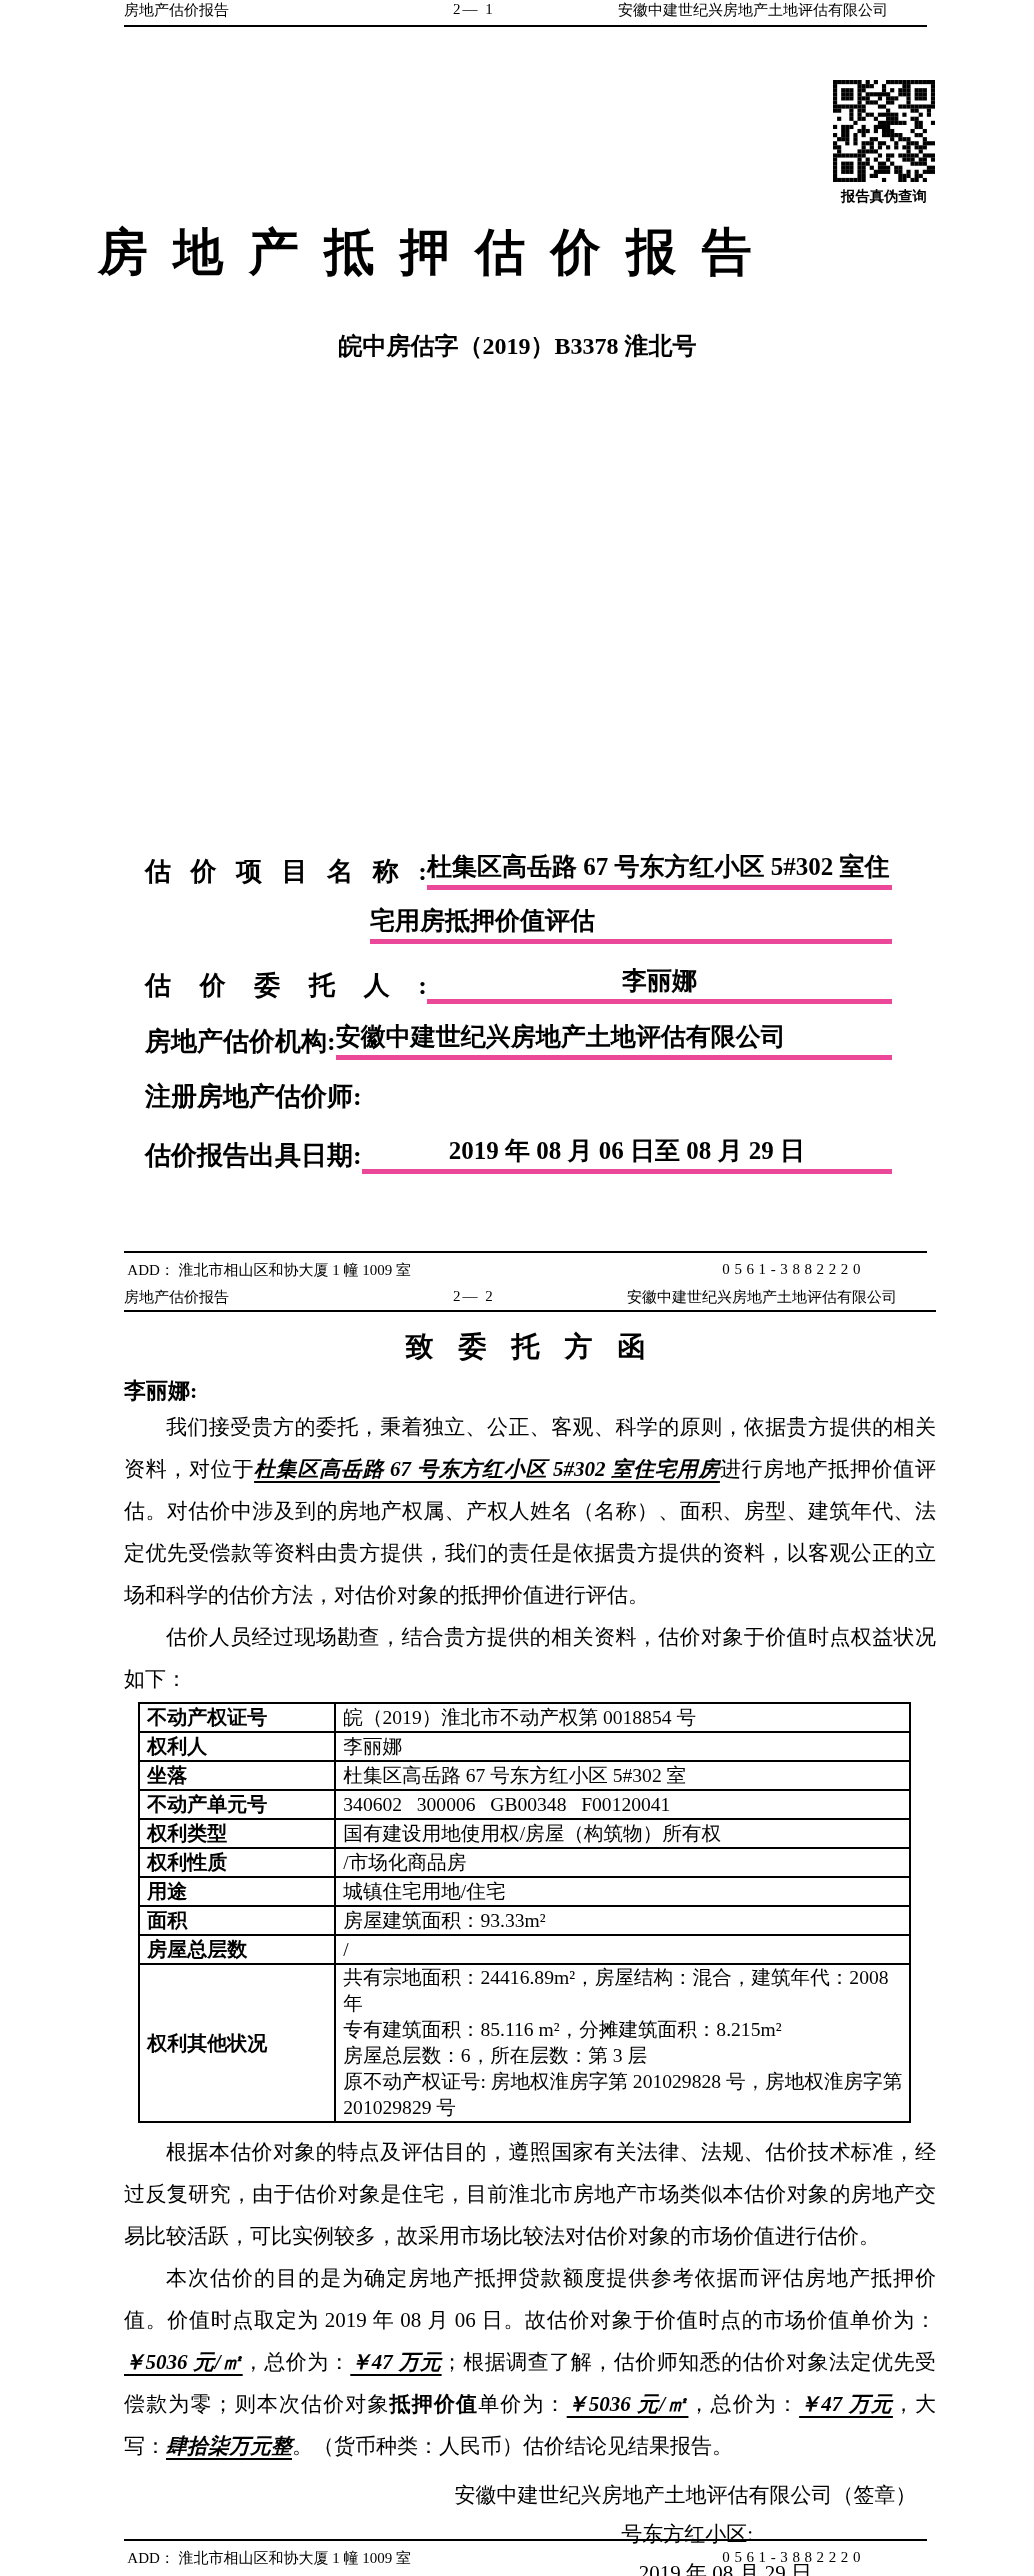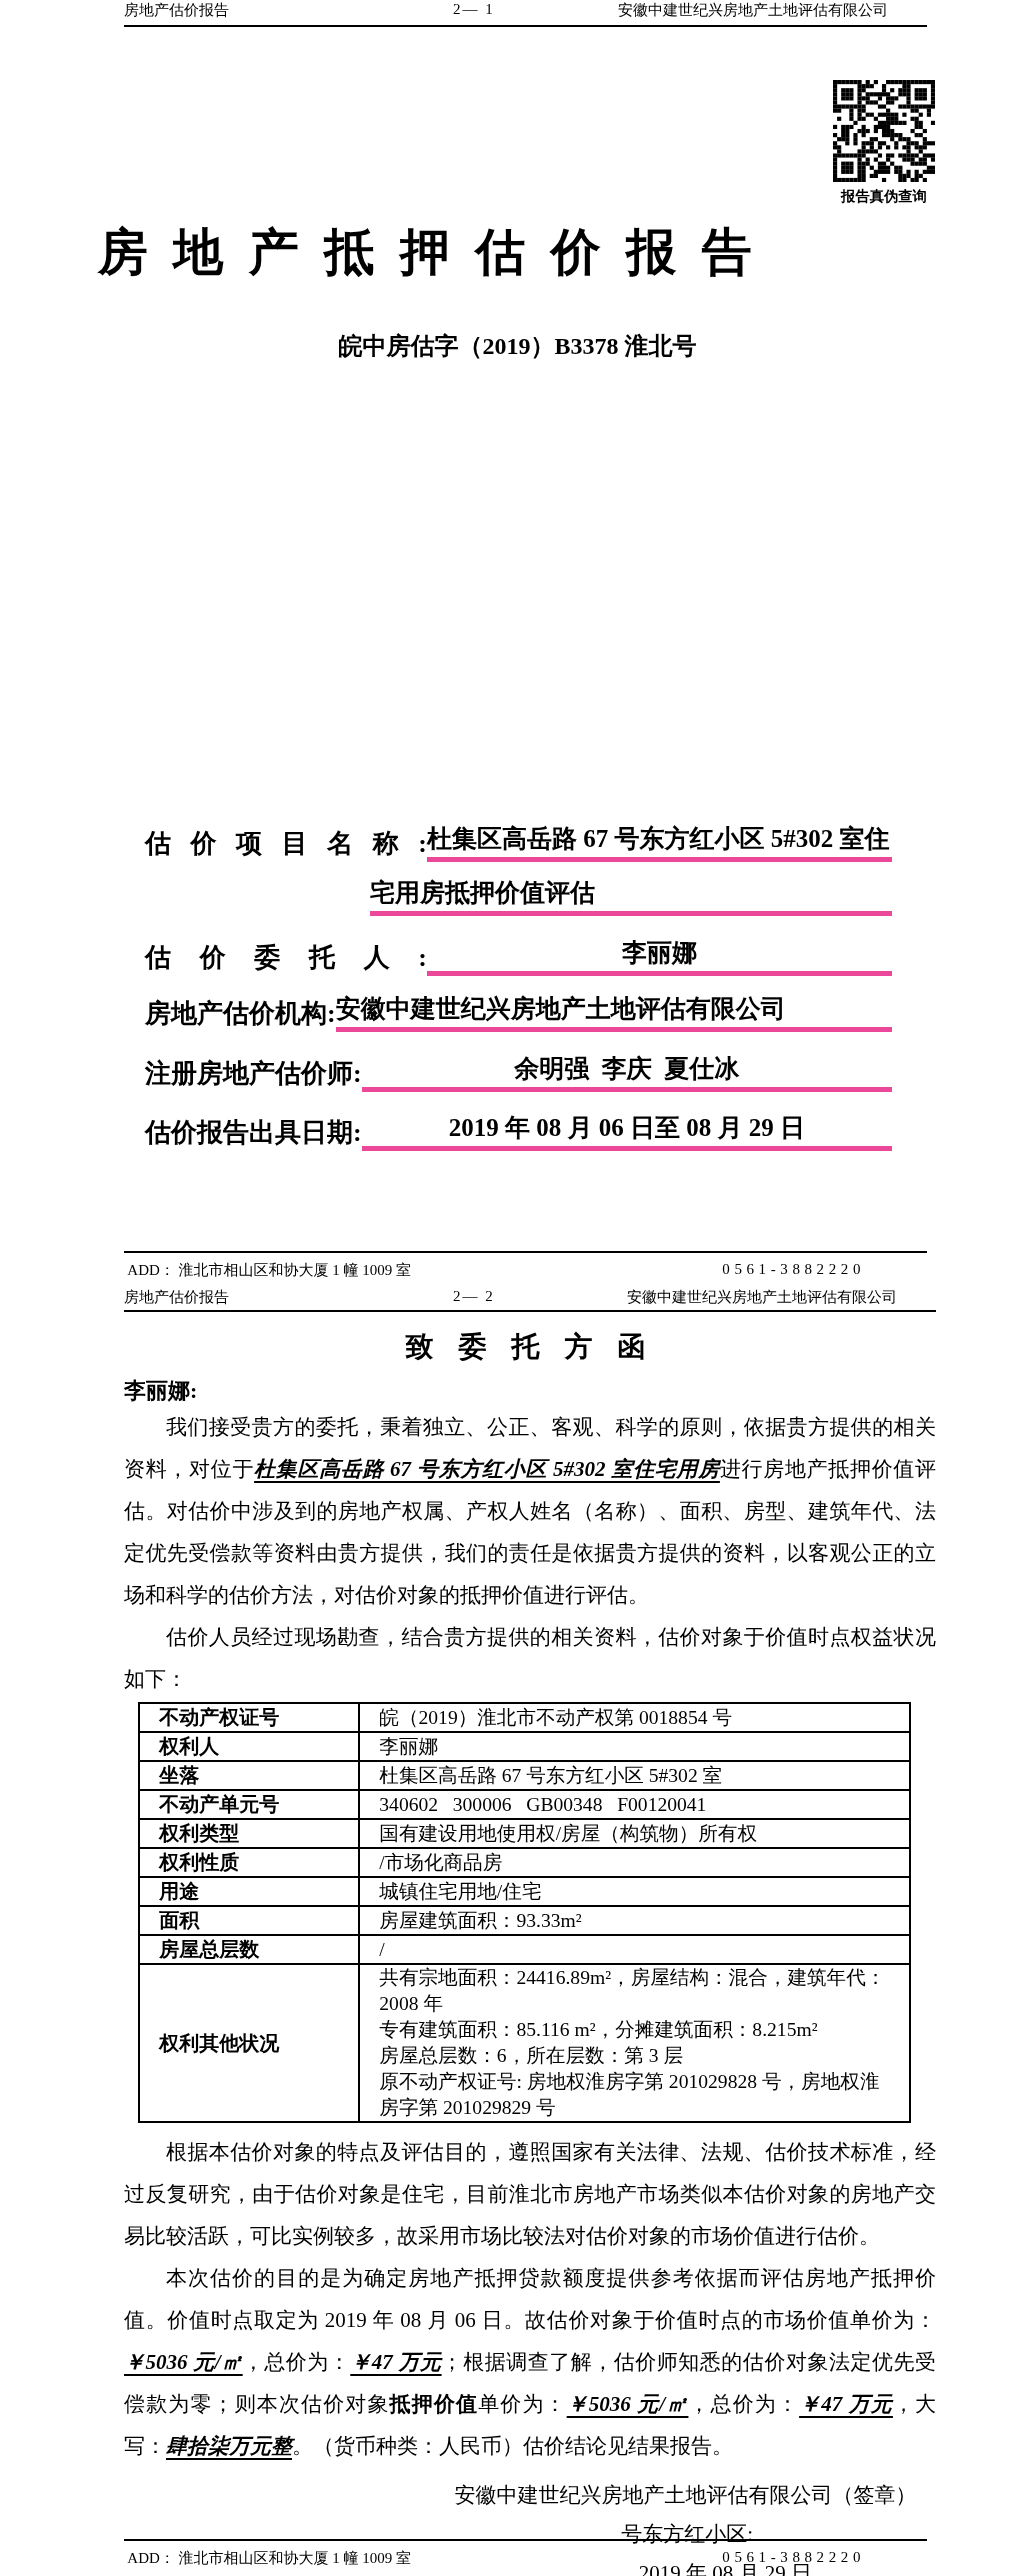--- a/index.html
+++ b/index.html
@@ -18,41 +18,41 @@
   .ftr-left{position:absolute;left:3.3px;top:0;}
   .ftr-right{position:absolute;right:62px;top:0;letter-spacing:4.6px;text-align:center;}
 
   
   .qr-wrap{left:833px;top:80px;width:102px;text-align:center;}
   .qr-wrap svg{display:block;width:102px;height:102px;}
   .qr-caption{margin-top:5.2px;font-size:14.3px;font-weight:bold;white-space:nowrap;}
   .main-title{left:0;top:219px;width:856px;text-align:center;font-size:50px;font-weight:bold;letter-spacing:6.5px;white-space:nowrap;}
   .doc-number{left:0;top:330px;width:1035px;text-align:center;font-size:24px;font-weight:bold;}
 
-  .form-area{left:145px;top:820px;width:747px;}
+  .form-area{left:145px;top:848px;width:747px;}
   .form-row{display:flex;align-items:flex-end;}
   .form-label{font-size:26px;font-weight:bold;line-height:37px;white-space:nowrap;flex:0 0 auto;}
   .form-label.spread{width:282px;text-align:justify;text-align-last:justify;white-space:normal;}
   .form-value{flex:1 1 auto;border-bottom:5px solid #ec4899;font-size:25px;font-weight:bold;line-height:37px;min-height:37px;white-space:pre-wrap;}
   .v-left{text-align:left;}
   .v-center{text-align:center;}
   .cont-line{margin-left:225px;margin-top:11.7px;}
   .mt28{margin-top:18px;} .mt22{margin-top:14.3px;} .mt27{margin-top:17.6px;}
 
   
   .page2{left:124px;top:1288px;width:812px;}
   .p2-header{border-bottom:2.6px solid #000;padding-bottom:2.6px;}
   .letter-title{margin:15.7px 0 0 0;text-align:center;font-size:28px;font-weight:bold;letter-spacing:9px;}
   .salutation{margin:9px 0 0 0;font-size:22px;font-weight:bold;line-height:31px;}
   .para{margin:0;font-size:21px;line-height:42px;text-align:justify;text-indent:2em;}
   .para .seg-b{font-weight:bold;}
   .para .seg-u{text-decoration:underline;text-underline-offset:5.2px;text-decoration-thickness:1.6px;font-style:italic;}
 
   table.cert{border-collapse:collapse;margin:2.6px 14.3px 0 14.3px;width:773px;table-layout:fixed;}
-  table.cert td{border:2px solid #000;padding:0 19px;vertical-align:middle;}
+  table.cert td{border:2px solid #000;padding:0 7px;vertical-align:middle;}
   td.c-label{width:180px;font-size:20px;font-weight:bold;height:25px;}
   td.c-value{font-size:19.6px;white-space:pre-wrap;}
   td.c-value .vline{line-height:26px;}
   .row-h{height:25px;}
 
   .p3{margin-top:7.8px;}
   .sig-company{margin:9px 19.6px 0 0;font-size:21px;line-height:39px;text-align:right;}
   .sig-rep{margin:0 183px 0 0;font-size:21px;line-height:39px;text-align:right;}
   .sig-date{margin:0 124px 0 0;font-size:21px;line-height:39px;text-align:right;}
 
@@ -418,21 +418,20 @@
   <div class="form-row mt28">
     <span class="form-label spread">估价委托人:</span>
     <span class="form-value v-center">李丽娜</span>
   </div>
   <div class="form-row mt22">
     <span class="form-label">房地产估价机构:</span>
     <span class="form-value v-left">安徽中建世纪兴房地产土地评估有限公司</span>
   </div>
   <div class="form-row mt27">
     <span class="form-label">注册房地产估价师:</span>
-    <span class="form-value v-center">余明强  李庆  夏仕冰</span>
   </div>
   <div class="form-row mt27">
     <span class="form-label">估价报告出具日期:</span>
     <span class="form-value v-center">2019 年 08 月 06 日至 08 月 29 日</span>
   </div>
 </div>
 
 <div class="abs rule-footer footer1">
   <div class="ftr-row">
     <span class="ftr-left">ADD： 淮北市相山区和协大厦 1 幢 1009 室</span>

